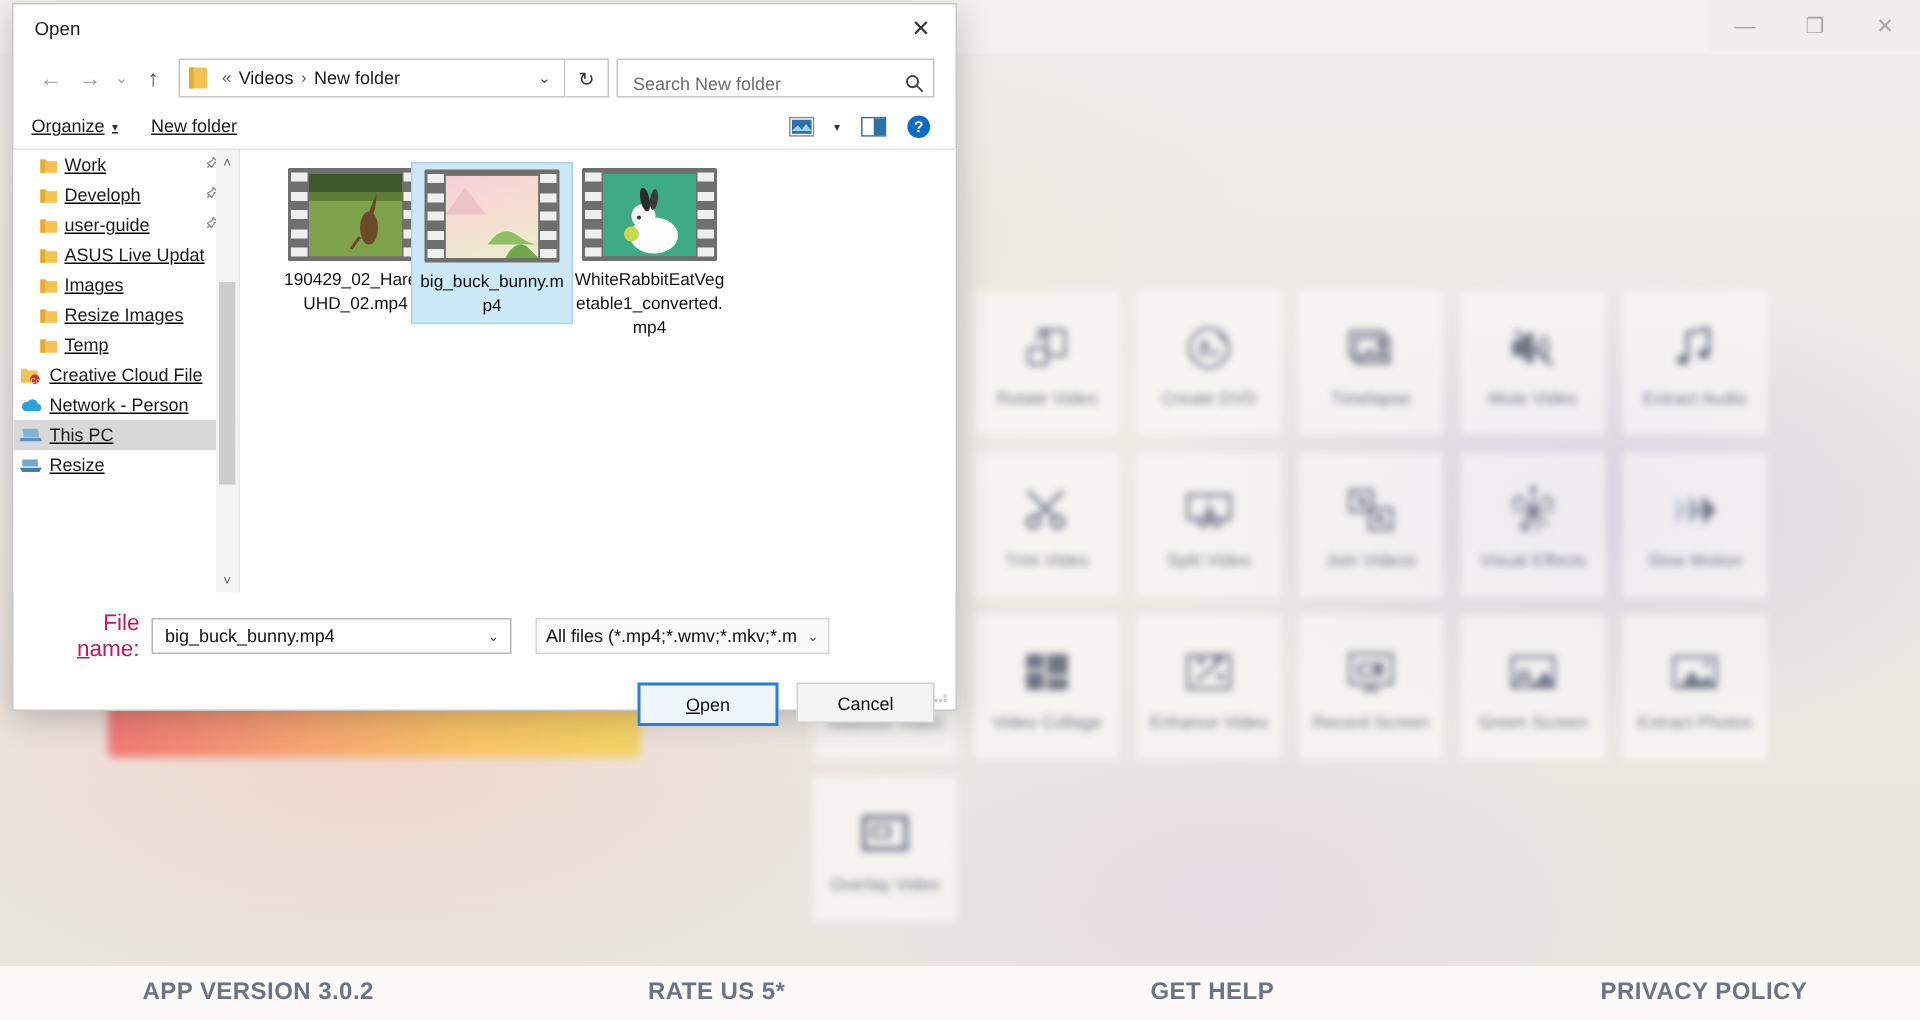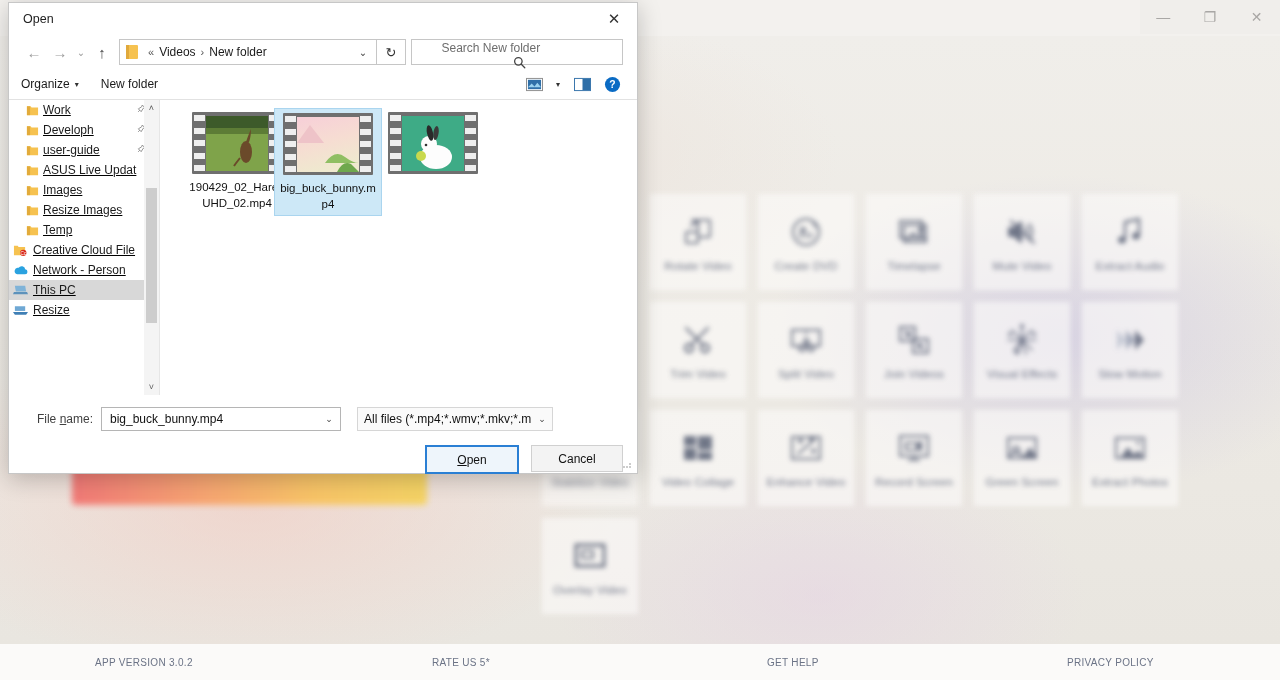--- a/index.html
+++ b/index.html
@@ -38,21 +38,21 @@
         display:flex;flex-direction:column;align-items:center;justify-content:center;gap:8px;}
   .tile .ic{width:40px;height:40px;display:flex;align-items:center;justify-content:center;}
   .tile .lbl{font-size:11.5px;color:#5b6378;letter-spacing:.1px;white-space:nowrap;}
   .tile.blurred{filter:blur(2.4px);opacity:.85;}
   .tile.blurredHard{filter:blur(3.2px);opacity:.8;}
   svg{display:block;}
 
   
   #footer{position:absolute;left:0;top:644px;width:1280px;height:36px;
           display:flex;align-items:center;}
-  .foot{position:absolute;font-size:10px;font-weight:normal;color:#6b7386;letter-spacing:.3px;}
+  .foot{position:absolute;font-size:16px;font-weight:bold;color:#6b7386;letter-spacing:.3px;}
 
   
   #dlg{position:absolute;left:8px;top:2px;width:628px;height:470px;
        background:#ffffff;border:1px solid #c7c7c7;
        box-shadow:0 5px 22px rgba(0,0,0,.22);}
   #dlgTitle{height:32px;display:flex;align-items:center;padding-left:14px;
             font-size:12.5px;color:#222;}
   #dlgClose{position:absolute;right:0;top:0;width:46px;height:31px;
             display:flex;align-items:center;justify-content:center;color:#333;font-size:15px;}
 
@@ -64,30 +64,30 @@
   #addrbar{flex:1;height:24px;border:1px solid #c6c6c6;background:#fff;
            display:flex;align-items:center;padding:0 2px 0 6px;margin-left:4px;}
   .folderIcon{width:12px;height:14px;background:#f6c250;border-radius:1px;margin-right:5px;position:relative;}
   .folderIcon:after{content:"";position:absolute;left:0;top:0;width:3px;height:14px;background:#e0a93c;}
   .crumb{font-size:12px;color:#1b1b1b;}
   .crumbSep{font-size:11px;color:#555;margin:0 5px;}
   #addrChevron{margin-left:auto;width:22px;height:22px;display:flex;align-items:center;justify-content:center;color:#444;font-size:10px;}
   #refreshBtn{width:28px;height:24px;border:1px solid #c6c6c6;border-left:none;background:#fff;
               display:flex;align-items:center;justify-content:center;color:#333;font-size:13px;}
   #searchbox{width:198px;height:24px;border:1px solid #c6c6c6;background:#fff;margin-left:5px;
-             display:flex;align-items:center;padding:0 4px 0 8px;flex-direction:column;}
+             display:flex;align-items:flex-end;padding:0 4px 0 8px;}
   #searchbox input{border:none;outline:none;flex:1;font-size:12px;color:#333;
                    font-family:"Liberation Sans",sans-serif;background:transparent;}
   #searchbox input::placeholder{color:#6d6d6d;}
   .searchIcon{width:18px;height:18px;display:flex;align-items:center;justify-content:center;color:#444;}
 
   
   #toolbar{height:30px;display:flex;align-items:center;padding:0 12px;
            border-bottom:1px solid #e2e2e2;}
-  .tbitem{font-size:12px;color:#1b1b1b;margin-right:22px;display:flex;align-items:center;gap:5px;}
+  .tbitem{font-size:12px;color:#1b1b1b;margin-right:22px;display:flex;align-items:center;gap:5px;text-decoration:underline;}
   .tbcaret{font-size:8px;color:#333;}
   #tbRight{margin-left:auto;display:flex;align-items:center;gap:4px;}
   .tbicon{width:26px;height:22px;display:flex;align-items:center;justify-content:center;}
 
   
   #dlgBody{display:flex;height:295px;text-decoration:underline;}
   #navPane{width:150px;border-right:1px solid #e6e6e6;position:relative;overflow:hidden;
            background:#fff;}
   .navItem{height:20px;display:flex;align-items:center;font-size:12px;color:#1b1b1b;
            padding-left:24px;position:relative;white-space:nowrap;}
@@ -111,21 +111,21 @@
   .thumbInner{width:62px;height:55px;overflow:hidden;}
   .perf{position:absolute;top:3px;bottom:3px;width:11px;display:flex;flex-direction:column;
         justify-content:space-between;}
   .perf.l{left:2px;} .perf.r{right:2px;}
   .perf i{display:block;width:11px;height:6px;background:#efefef;}
   .fname{font-size:11.5px;color:#111;line-height:16px;word-wrap:break-word;padding:0 2px 3px 2px;}
 
   
   #dlgFoot{height:auto;padding-top:12px;}
   #fnRow{display:flex;align-items:center;padding:0 14px;}
-  #fnLabel{font-size:12px;color:#404040;width:70px;text-align:right;margin-right:8px;}
+  #fnLabel{font-size:15px;color:#be185d;width:70px;text-align:right;margin-right:8px;}
   #fnLabel u{text-decoration:underline;}
   #fnInput{width:230px;height:22px;border:1px solid #b5b5b5;background:#fff;
            display:flex;align-items:center;padding:0 2px 0 6px;}
   #fnInput input{border:none;outline:none;flex:1;font-size:12px;color:#111;
                  font-family:"Liberation Sans",sans-serif;background:transparent;}
   #fnCaret{width:18px;height:20px;display:flex;align-items:center;justify-content:center;font-size:9px;color:#444;}
   #ftype{width:186px;height:22px;border:1px solid #d6d6d6;background:#fafafa;margin-left:16px;
          display:flex;align-items:center;padding:0 2px 0 6px;font-size:12px;color:#111;}
   #ftypeCaret{margin-left:auto;font-size:9px;color:#444;width:16px;text-align:center;}
   #btnRow{display:flex;justify-content:flex-end;gap:12px;padding:14px 14px 0 0;}
@@ -644,20 +644,21 @@
             </svg>
           </div>
           <div class="perf r">
               <i></i>
               <i></i>
               <i></i>
               <i></i>
               <i></i>
             </div>
         </div>
+        <div class="fname">WhiteRabbitEatVegetable1_converted.mp4</div>
       </div>
 
     </div>
   </div>
 
   <div id="dlgFoot">
     <div id="fnRow">
       <div id="fnLabel">
         <span>File <u>n</u>ame:</span>
       </div>

